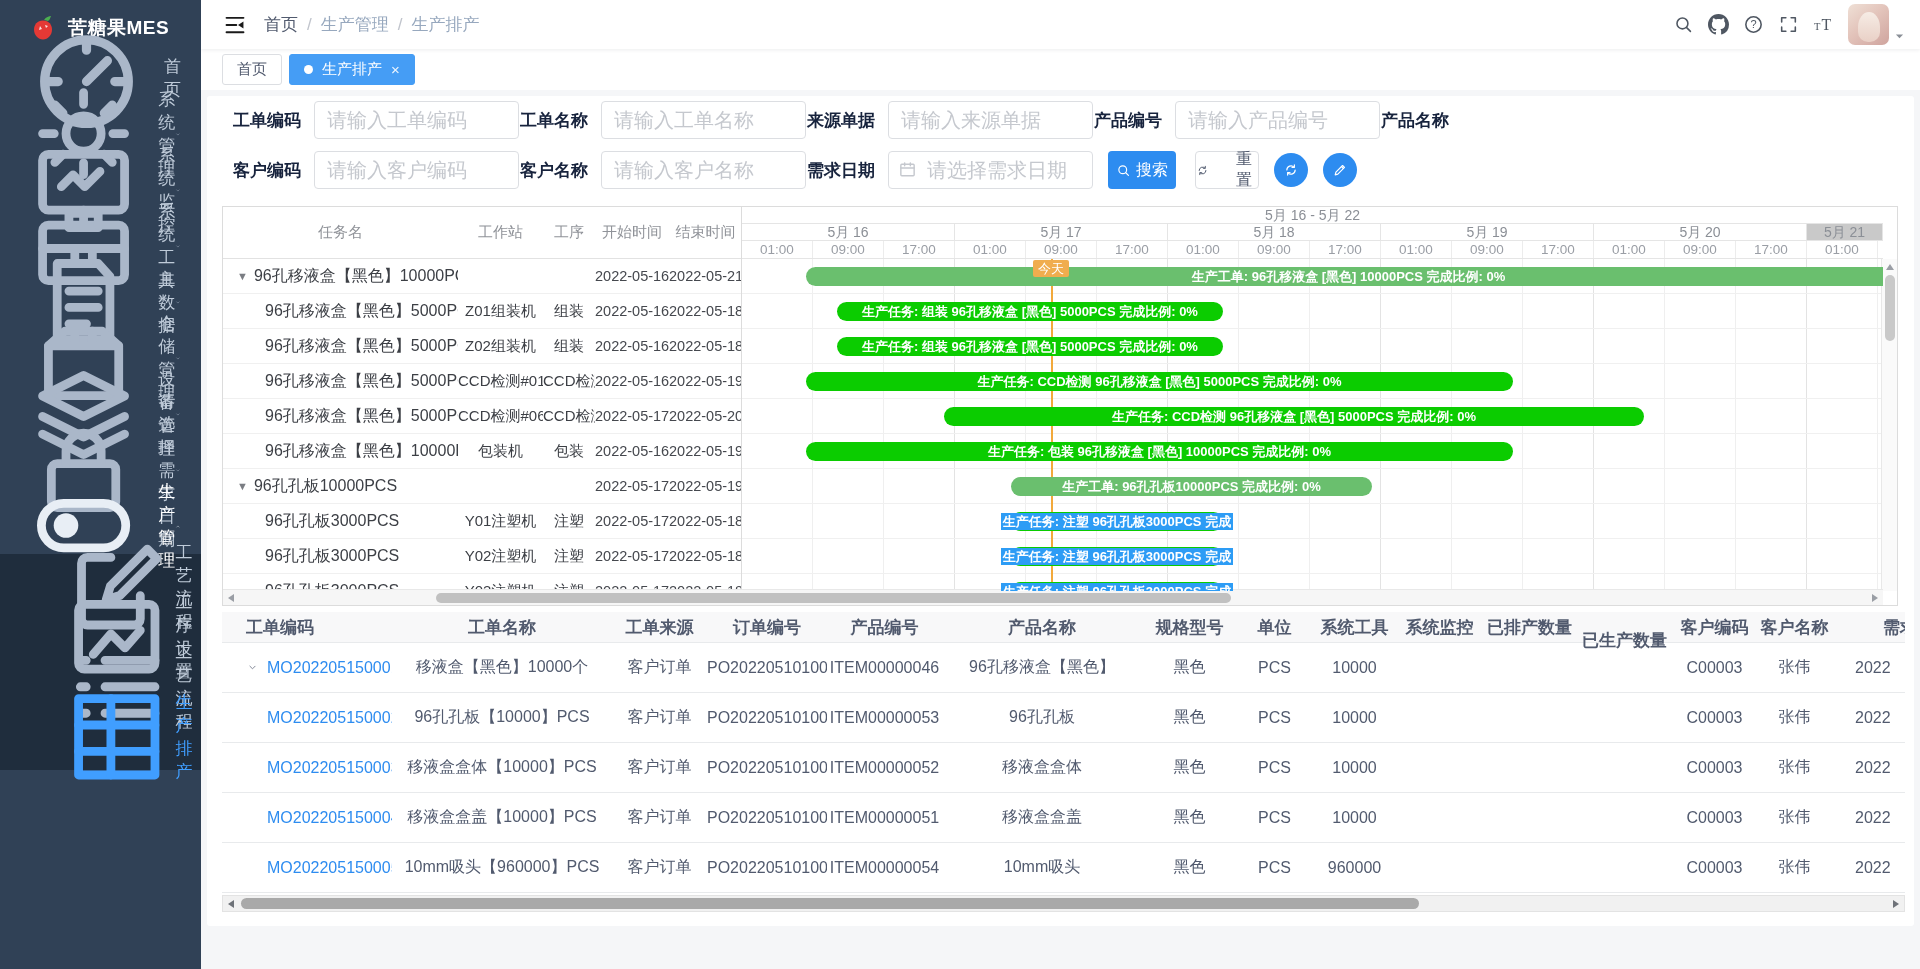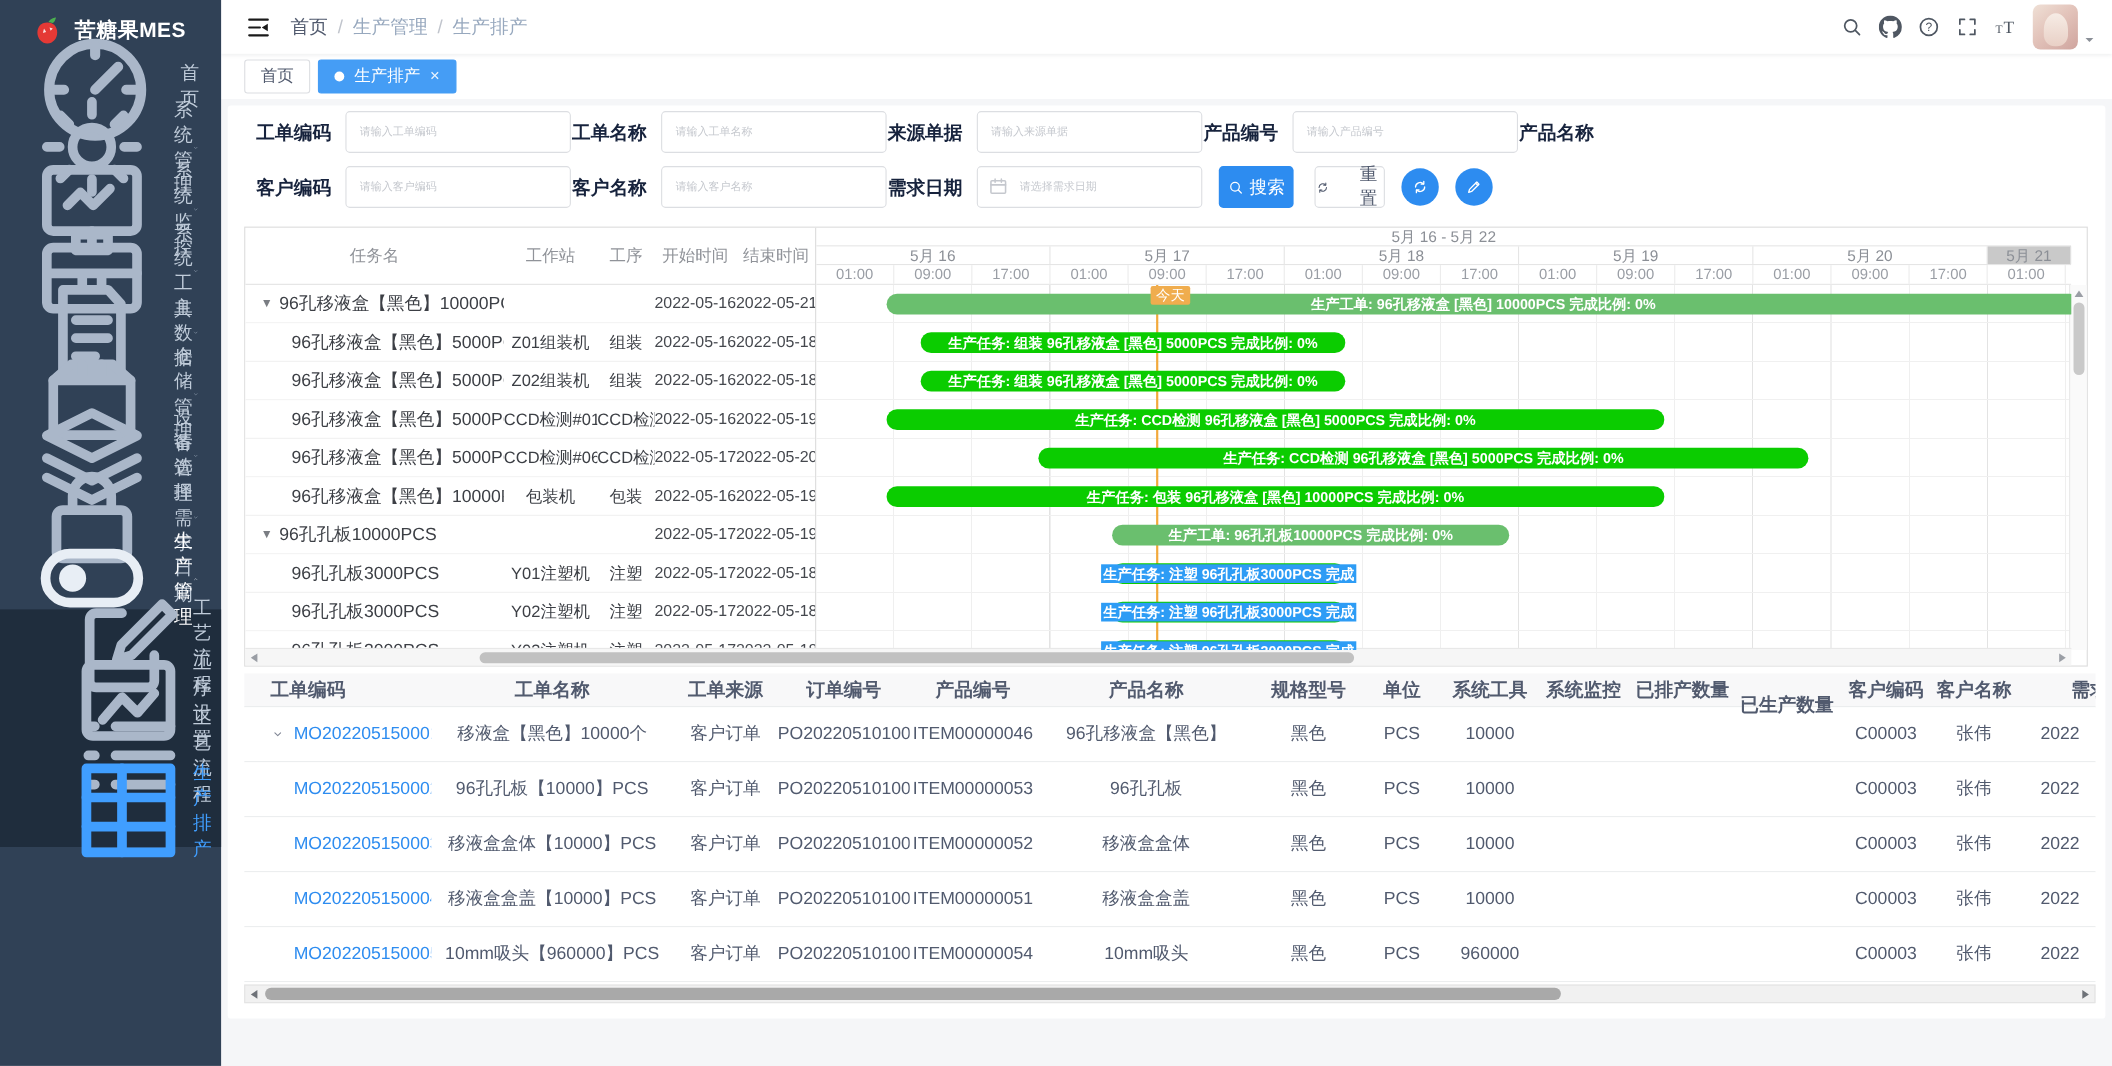--- a/index.html
+++ b/index.html
@@ -57,21 +57,21 @@
   .content-bg { position:absolute; left:201px; top:90px; width:1719px; height:879px; background:#f5f6f8; }
   .card { position:absolute; left:207px; top:96px; width:1707px; height:830px; background:#fff; border-radius:3px; }
 
   
   .f-row { position:absolute; left:233px; display:flex; align-items:center; }
   .f-row1 { top:101px; }
   .f-row2 { top:151px; }
   .f-field { width:287px; display:flex; align-items:center; }
   .f-label { width:68px; font-size:17px; font-weight:bold; color:#17233d; white-space:nowrap; }
   .f-input-wrap { position:relative; margin-left:13px; }
-  .f-input { width:205px; height:38px; border:1px solid #dcdee2; border-radius:4px; padding:0 12px; font-size:10px;
+  .f-input { width:205px; height:38px; border:1px solid #dcdee2; border-radius:4px; padding:0 12px; font-size:20px;
     color:#515a6e; outline:none; font-family:inherit; }
   .f-input::placeholder { color:#c5c8ce; }
   .f-field.date .f-input { padding-left:38px; }
   .cal-icon { position:absolute; left:10px; top:9px; width:19px; height:19px; color:#c5c8ce; pointer-events:none; }
   .f-actions { display:flex; align-items:center; margin-left:14px; }
   .btn-search { height:38px; width:68px; background:#2d8cf0; color:#fff; border:none; border-radius:4px; font-size:16px;
     display:flex; align-items:center; justify-content:center; gap:5px; cursor:pointer; font-family:inherit; }
   .btn-search .svgi, .btn-reset .svgi { width:15px; height:15px; }
   .btn-reset { height:38px; width:64px; margin-left:19px; background:#fff; color:#515a6e; border:1px solid #dcdee2;
     border-radius:4px; font-size:16px; display:flex; align-items:center; justify-content:center; gap:21px; cursor:pointer; font-family:inherit; }
@@ -689,21 +689,21 @@
           <div class="g-hour">01:00</div>
           <div class="g-hour">09:00</div>
           <div class="g-hour">17:00</div>
           <div class="g-hour">01:00</div>
           <div class="g-hour">09:00</div>
           <div class="g-hour">17:00</div>
           <div class="g-hour">01:00</div>
         </div>
       <div class="g-rows" id="g-rows">
         <div class="today-line" id="today-line" style="left: 309px; background: rgb(242, 169, 59);"></div>
-        <div class="today-label" id="today-label" style="left: 304px;">今天</div>
+        <div class="today-label" id="today-label" style="left: 291px;">今天</div>
       <div class="g-brow" style="top: 0px;">
     <div class="g-bar parent" style="left: 64px; width: 1085px;">
       <span class="g-bar-label">生产工单: 96孔移液盒 [黑色] 10000PCS 完成比例: 0%</span>
     </div>
   </div>
           <div class="g-brow" style="top: 35px;">
     <div class="g-bar task" style="left: 95px; width: 386px;">
       <span class="g-bar-label">生产任务: 组装 96孔移液盒 [黑色] 5000PCS 完成比例: 0%</span>
     </div>
   </div>

